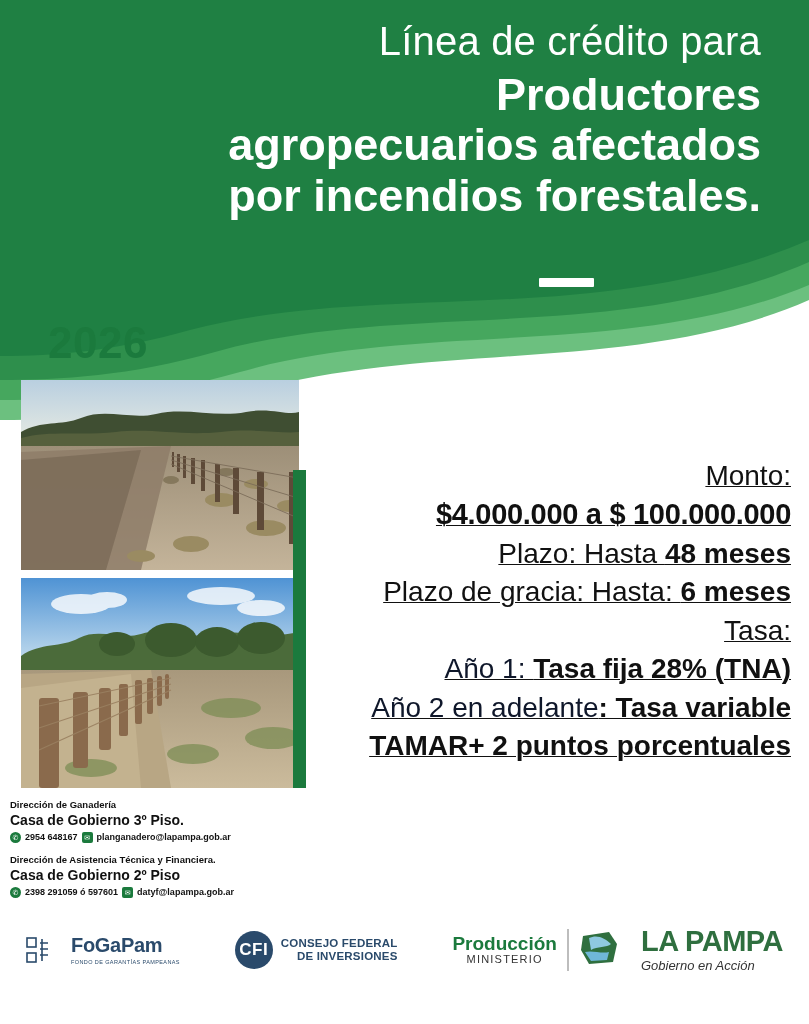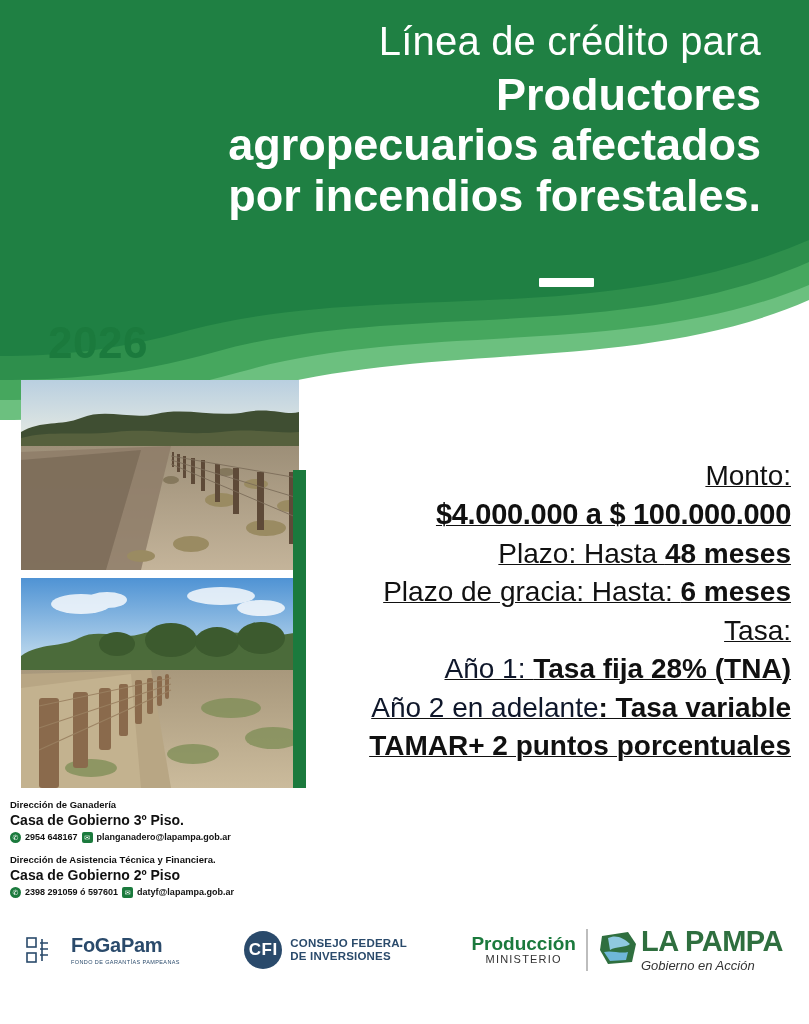--- a/index.html
+++ b/index.html
@@ -247,20 +247,21 @@
     letter-spacing: 0.4px;
     color: #2a4a6b;
     margin-top: 3px;
   }
 
   
   .cfi {
     display: flex;
     align-items: center;
     gap: 8px;
+    text-align: right;
   }
   .cfi .circle {
     width: 38px;
     height: 38px;
     border-radius: 50%;
     background: #2a4a6b;
     color: #ffffff;
     display: flex;
     align-items: center;
     justify-content: center;
@@ -298,21 +299,21 @@
     color: #333333;
   }
   .gov .divider {
     width: 2px;
     height: 42px;
     background: #bdbdbd;
   }
   .gov .pampa {
     display: flex;
     align-items: center;
-    gap: 1px;
+    gap: 20px;
   }
   .gov .pampa .name {
     font-size: 29px;
     font-weight: bold;
     color: #2f6f3f;
     line-height: 1;
     letter-spacing: -0.5px;
   }
   .gov .pampa .sub {
     font-size: 13px;

